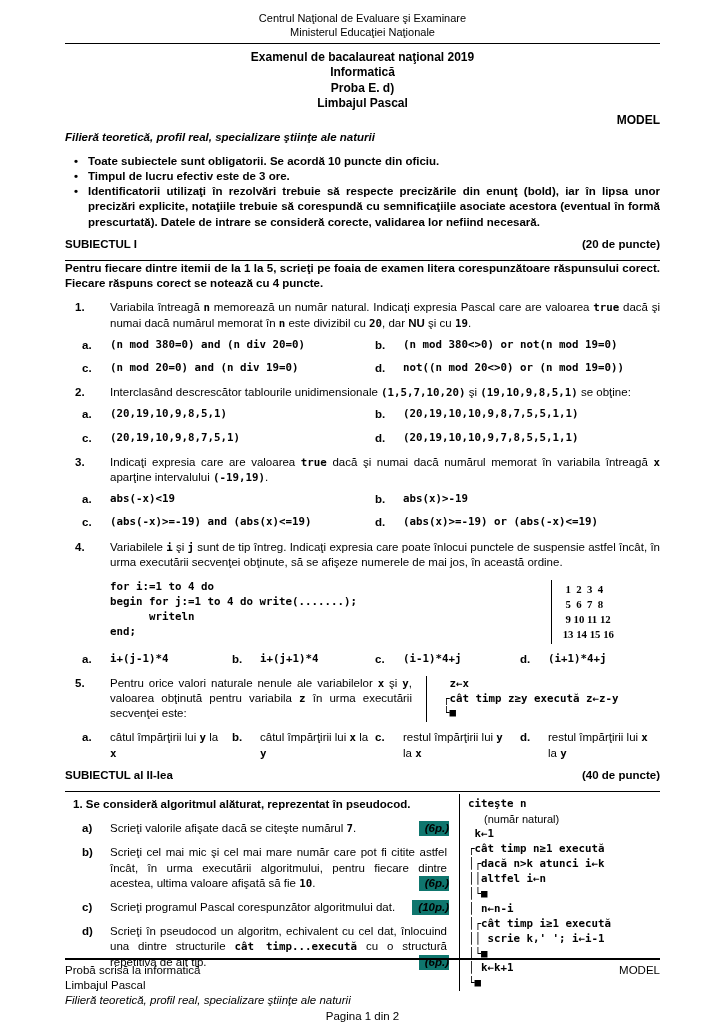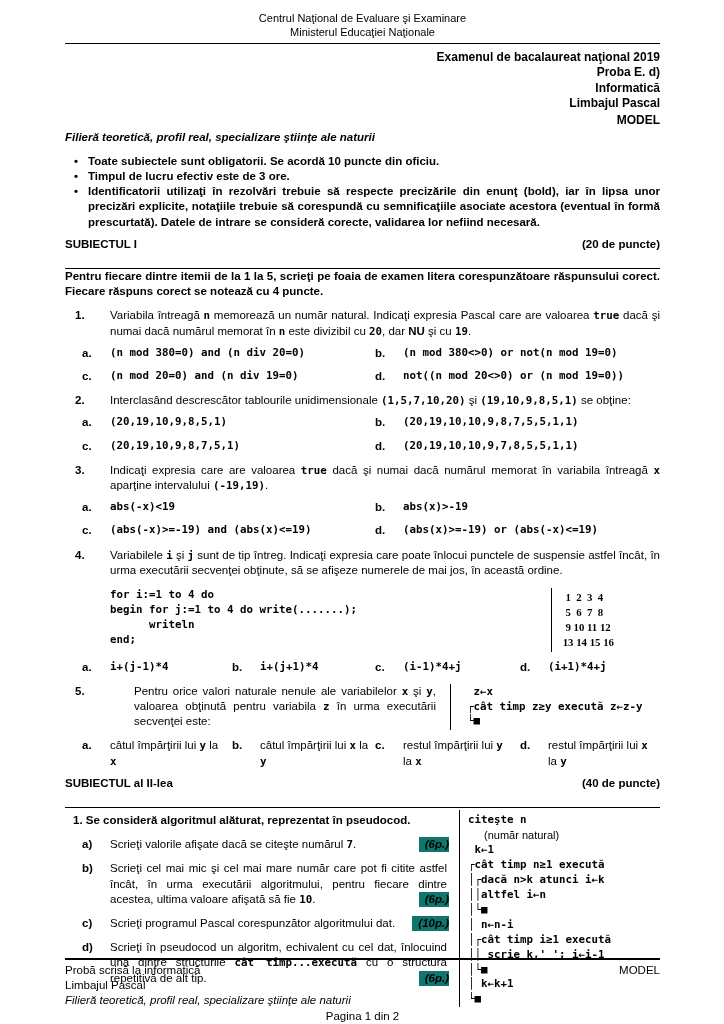--- a/index.html
+++ b/index.html
@@ -5,47 +5,47 @@
   html,body{margin:0;padding:0;background:#fff;}
   .page{
     width:724px;height:1024px;box-sizing:border-box;position:relative;
     background:#fff;color:#000;
     font-family:"Liberation Sans",sans-serif;font-size:11.5px;line-height:1.32;
     padding:12px 64px 0 65px;overflow:hidden;
   }
   .center{text-align:center;}
   .small{font-size:11px;line-height:1.25;}
   .hrule{border:0;border-top:1px solid #000;margin:3px 0 6px 0;}
-  .hmain{text-align:right;font-weight:bold;font-size:12px;line-height:1.3;}
+  .hmain{text-align:center;font-weight:bold;font-size:12px;line-height:1.3;}
   .model-line{text-align:right;font-weight:bold;font-size:12px;margin-top:1px;}
   .filiera{font-weight:bold;font-style:italic;margin-top:1px;}
   .bullets{margin:9px 0 6px 0;font-weight:bold;}
   .bullet{display:flex;}
   .bullet .dot{width:23px;padding-left:9px;box-sizing:border-box;flex:none;}
   .bullet .btext{flex:1;text-align:justify;}
   .sec-head{display:flex;justify-content:space-between;font-weight:bold;
-    border-bottom:1.5px solid #000;margin-top:7px;padding-bottom:16px;}
+    border-bottom:1.5px solid #000;margin-top:7px;padding-bottom:8px;}
   .sec-intro{font-weight:bold;text-align:justify;}
   .q{display:flex;margin-top:9px;}
   .qnum{width:45px;flex:none;font-weight:bold;padding-left:10px;box-sizing:border-box;}
   .qbody{flex:1;text-align:justify;}
   .m{font-family:"DejaVu Sans Mono",monospace;font-weight:bold;font-size:10.8px;}
   pre{margin:0;font-family:"DejaVu Sans Mono",monospace;font-weight:bold;
       font-size:10.8px;line-height:1.38;white-space:pre;}
   .opts2{display:grid;grid-template-columns:28px 265px 28px 1fr;row-gap:8px;
          margin:7px 0 0 17px;align-items:start;}
   .opts4{display:grid;grid-template-columns:28px 122px 28px 115px 28px 117px 28px 1fr;
          margin:8px 0 0 17px;align-items:start;}
   .optl{font-weight:bold;}
   .optv{padding-right:6px;}
   .q4row{display:flex;margin-top:10px;}
   .q4code{flex:1;}
   .q4nums{border-left:1px solid #000;padding:2px 0 2px 11px;margin-right:46px;flex:none;font-family:Liberation Serif, serif;}
   .q5row{display:flex;}
-  .q5text{width:316px;flex:none;box-sizing:border-box;padding-right:14px;text-align:justify;margin-left:24px;}
+  .q5text{width:316px;flex:none;box-sizing:border-box;padding-right:14px;text-align:justify;}
   .q5code{border-left:1.5px solid #000;padding:1px 0 1px 16px;flex:none;}
   .s2grid{display:flex;margin-top:2px;}
   .s2left{width:394px;flex:none;box-sizing:border-box;padding-right:10px;}
   .s2right{flex:1;border-left:1.5px solid #000;padding:3px 0 0 8px;}
   .s2title{font-weight:bold;margin:3px 0 0 8px;}
   .s2item{display:flex;margin-top:9px;}
   .s2l{width:28px;flex:none;font-weight:bold;margin-left:17px;}
   .s2text{flex:1;text-align:justify;position:relative;padding-right:2px;}
   .pts{position:absolute;right:0;bottom:0;font-weight:bold;background:#0f766e;padding-left:6px;font-style:italic;}
   .pnote{font-size:11px;margin:0 0 1px 16px;}
@@ -57,22 +57,22 @@
 </style>
 </head>
 <body>
 
 <div class="page">
 
   <div class="center small">Centrul Naţional de Evaluare şi Examinare</div>
   <div class="center small">Ministerul Educaţiei Naţionale</div>
   <hr class="hrule">
   <div class="hmain">Examenul de bacalaureat naţional 2019</div>
+  <div class="hmain">Informatică</div>
   <div class="hmain">Proba E. d)</div>
-  <div class="hmain">Informatică</div>
   <div class="hmain">Limbajul Pascal</div>
   <div class="model-line">MODEL</div>
   <div class="filiera">Filieră teoretică, profil real, specializare ştiinţe ale naturii</div>
 
   <div class="bullets">
     <div class="bullet">
       <span class="dot">•</span>
       <span class="btext">Toate subiectele sunt obligatorii. Se acordă 10 puncte din oficiu.</span>
     </div>
     <div class="bullet">

